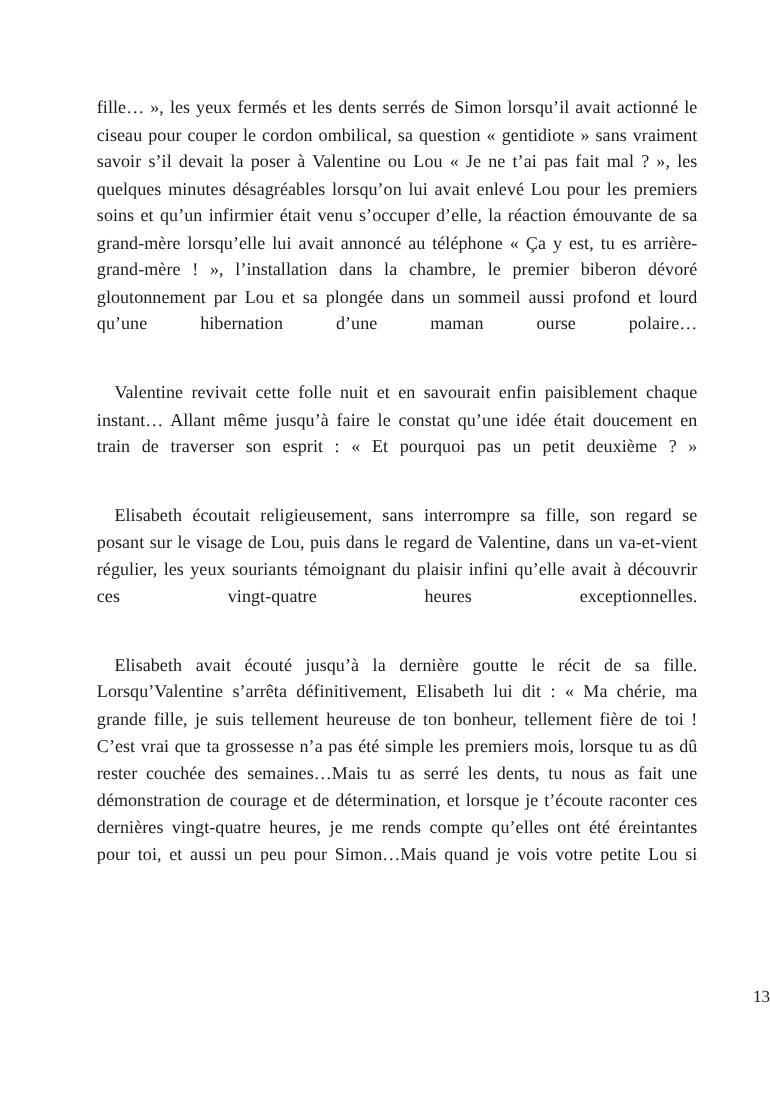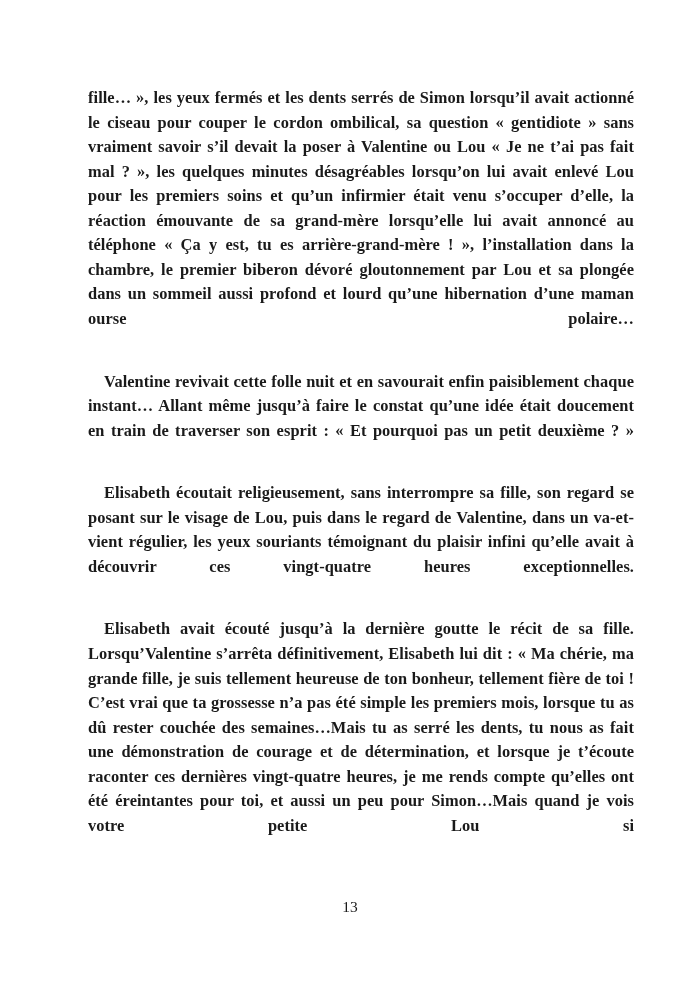--- a/index.html
+++ b/index.html
@@ -31,21 +31,20 @@
   }
   .para {
     margin: 0;
     font-size: 16.4px;
     line-height: 24.55px;
     text-align: justify;
     text-justify: inter-word;
     text-indent: 0;
     letter-spacing: 0.06px;
     word-spacing: 0.1px;
-    font-weight: bold;
     -webkit-font-smoothing: antialiased;
   }
   .para + .para {
     margin-top: 13.5px;
   }
   .para.indented {
     text-indent: 16px;
   }
   
   .para:after {
@@ -54,21 +53,21 @@
     width: 100%;
   }
   .para.full-justify {
     text-align-last: justify;
   }
   .page-number {
     position: absolute;
     left: 0;
     top: 897px;
     width: 700px;
-    text-align: center;
+    text-align: right;
     font-family: "Liberation Serif", "DejaVu Serif", serif;
     font-size: 15.5px;
     line-height: 20px;
     color: #1a1a1a;
   }
 </style>
 </head>
 <body>
 
 <div class="page">

